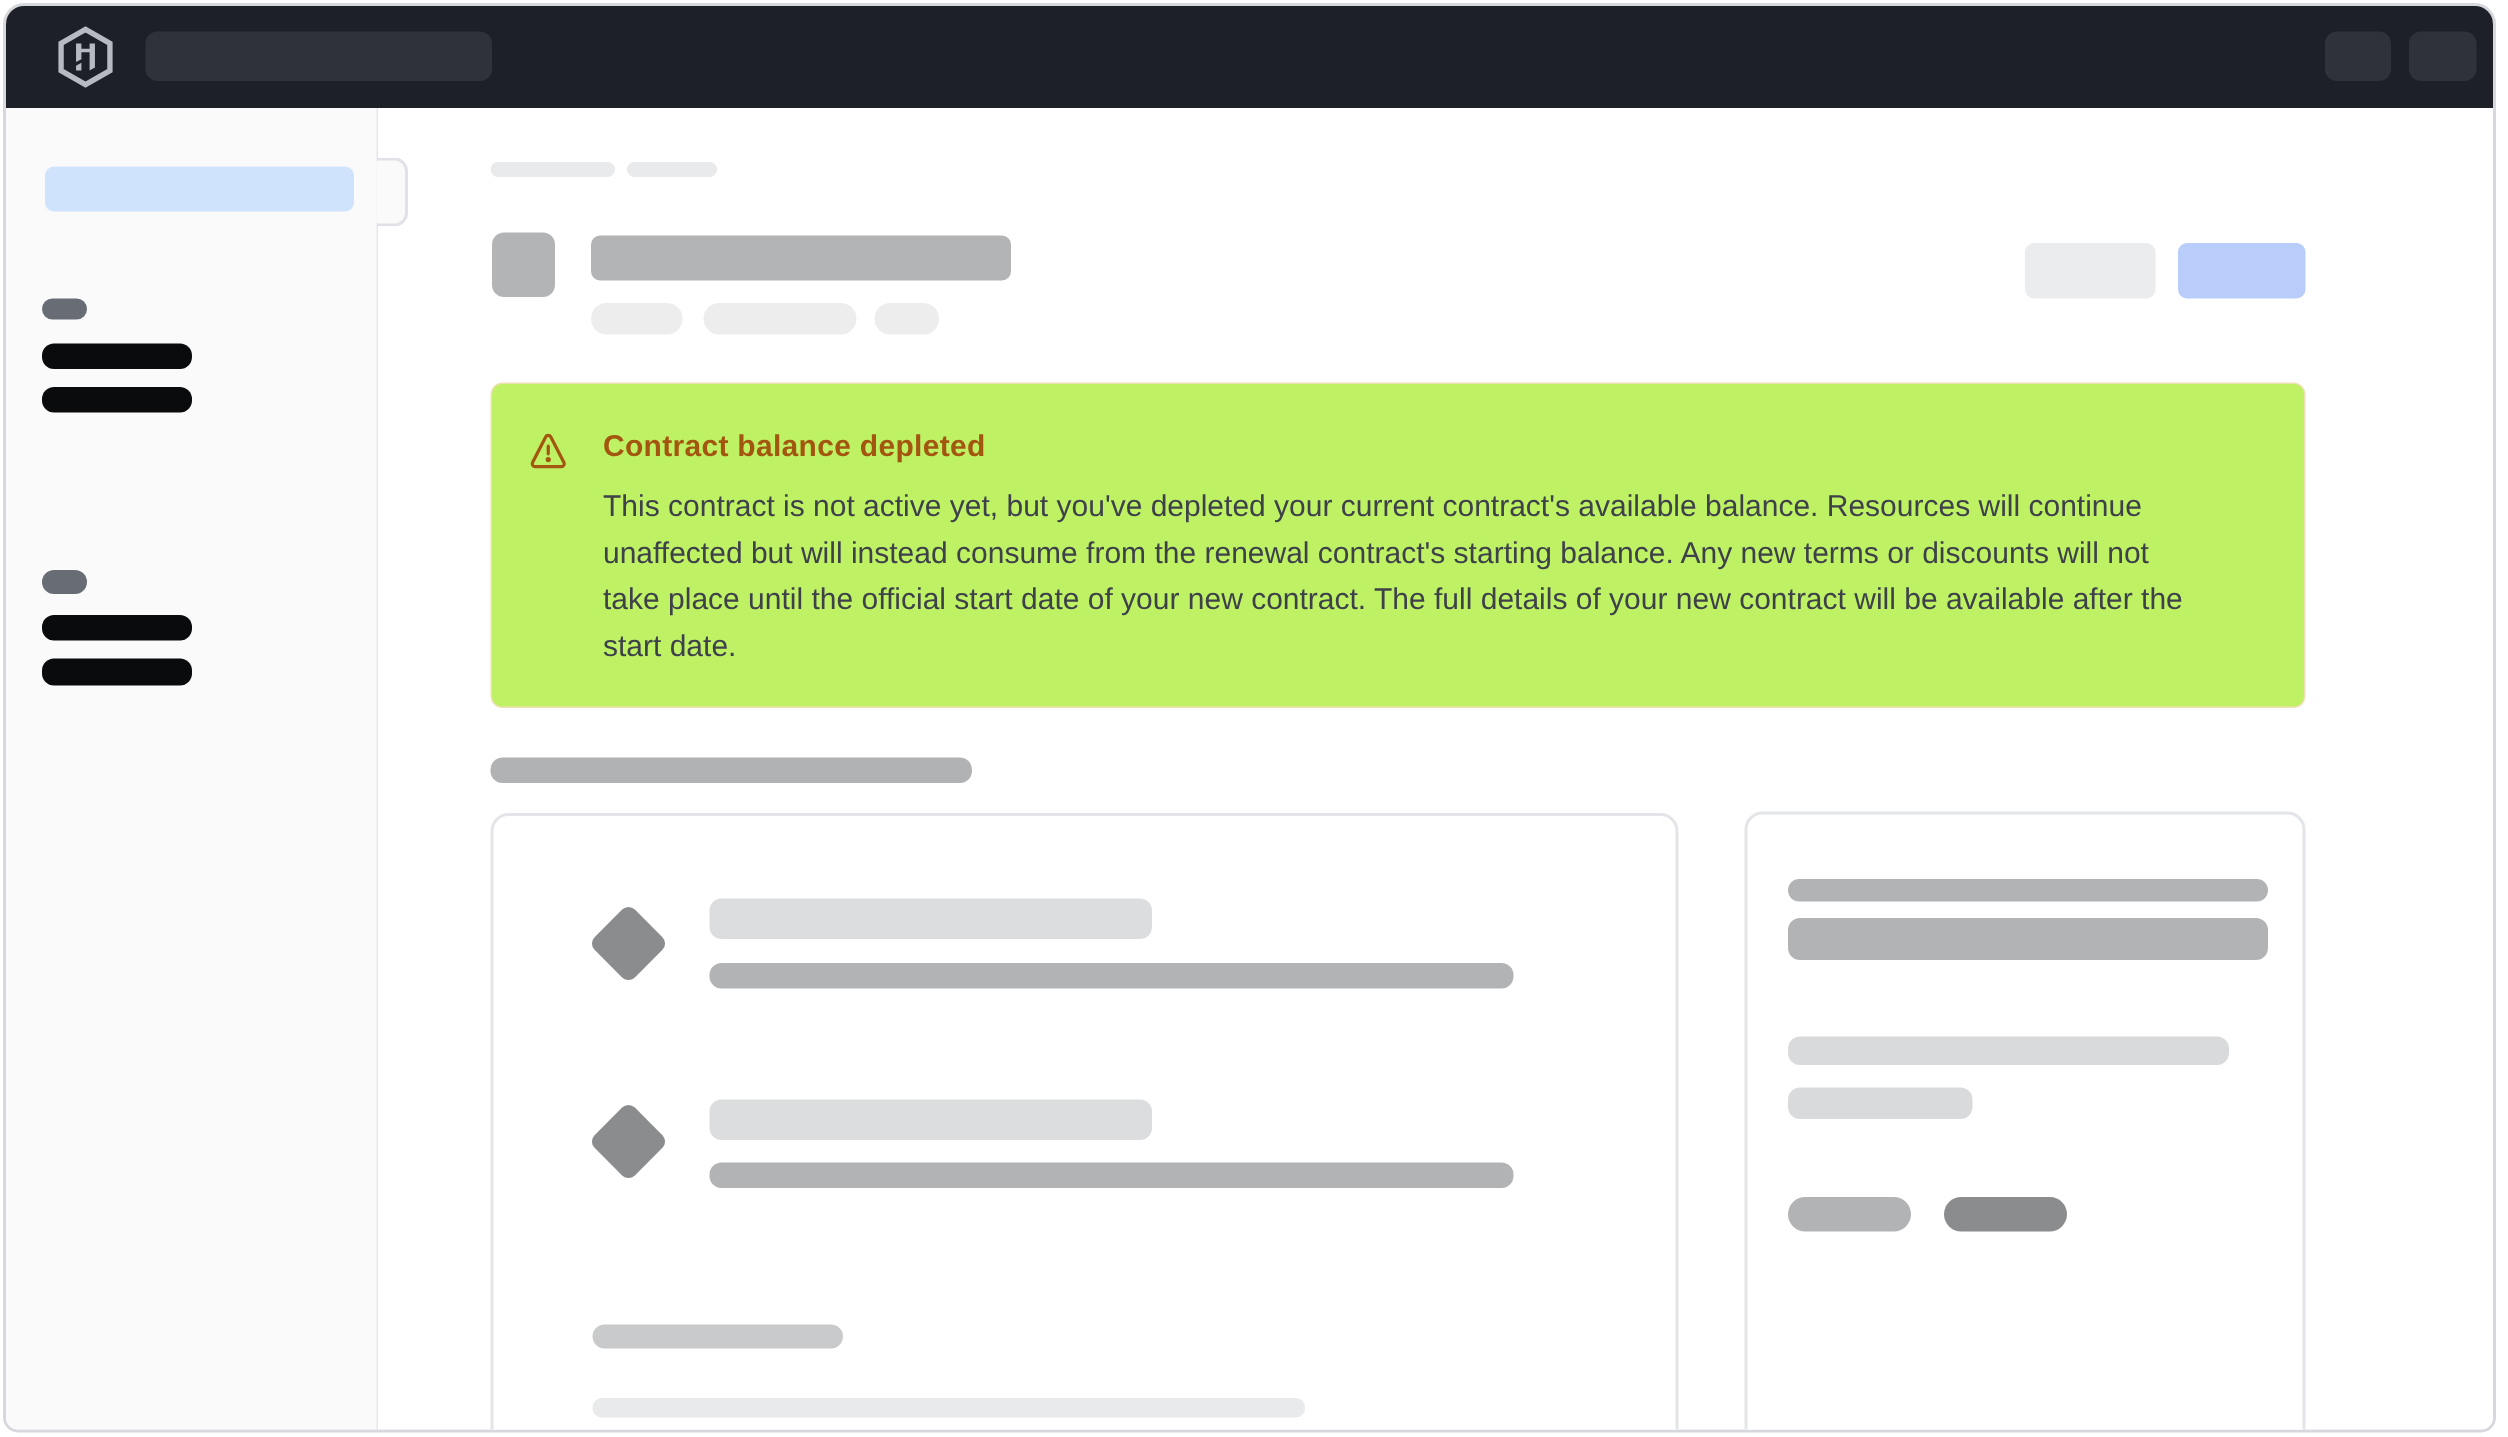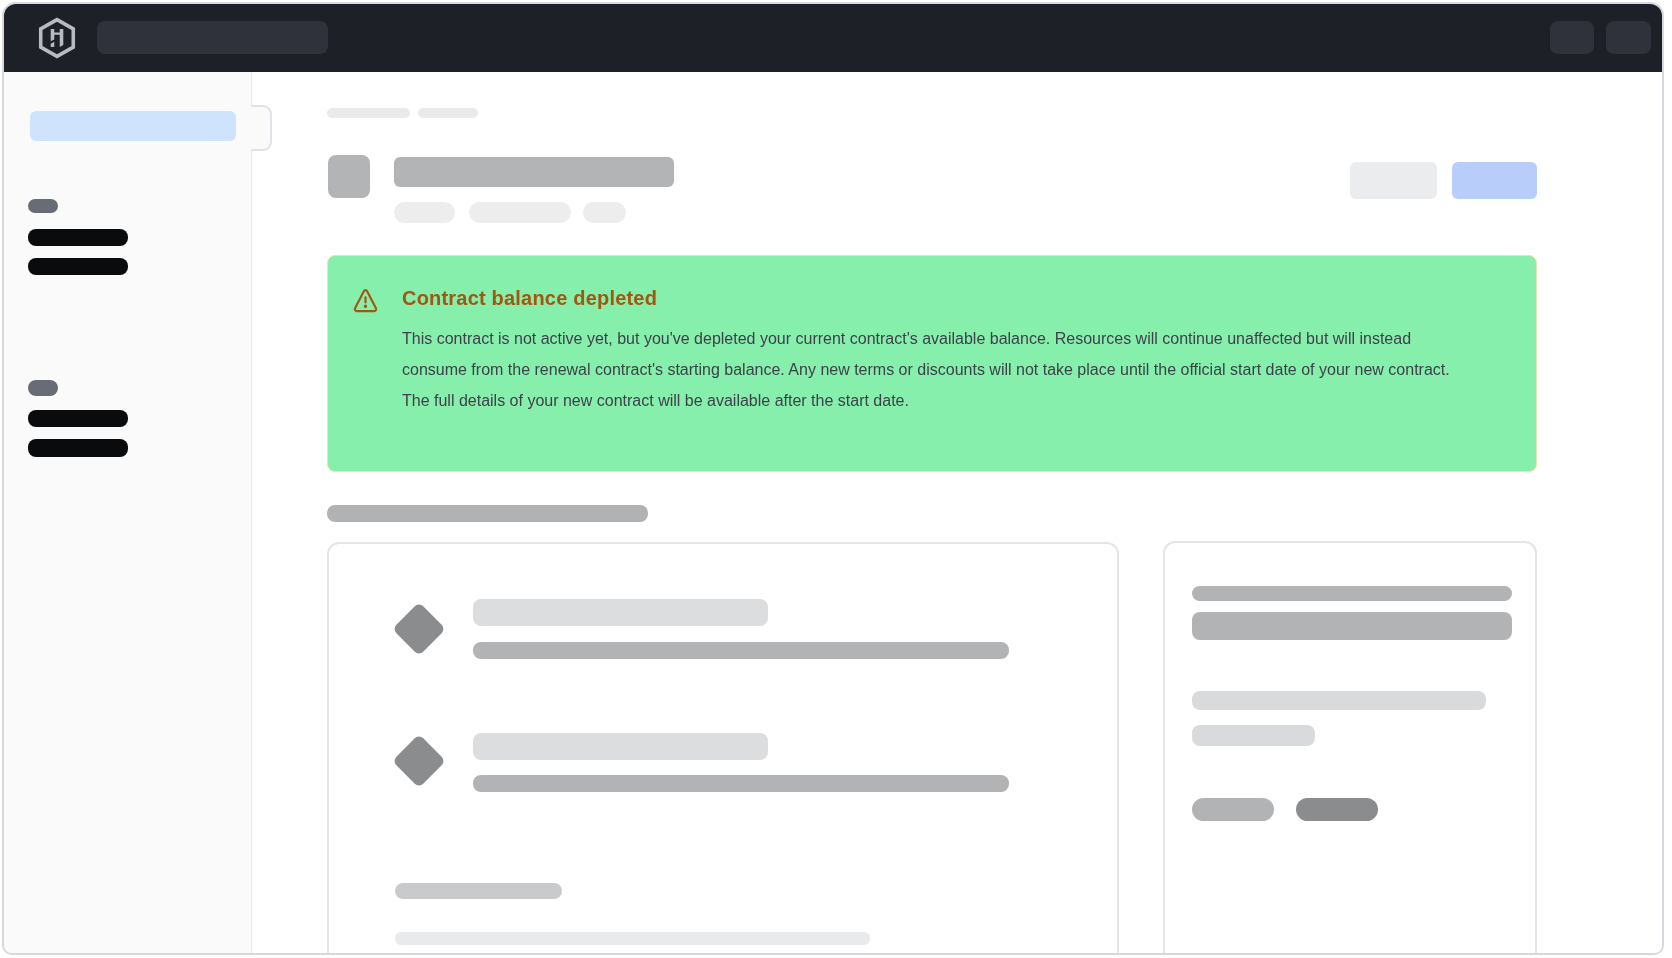--- a/index.html
+++ b/index.html
@@ -46,30 +46,30 @@
   
   .main { position:absolute; left:248px; top:68px; right:0; bottom:0; background:#ffffff; }
   .sk-bc { background:#e9eaeb; border-radius:5px; }
   .sk-mid { background:#b3b4b6; }
   .sk-light { background:#ededee; }
   .btn-ghost { background:#ebecee; border-radius:6px; cursor:pointer; }
   .btn-primary { background:#b9cdfb; border-radius:6px; cursor:pointer; }
   
   .alert {
     position:absolute; left:75px; top:183px; width:1210px; height:217px;
-    background:#86efac; border:1px solid #eee0b2; border-radius:8px;
+    background:#bef264; border:1px solid #eee0b2; border-radius:8px;
   }
   .alert-icon { position:absolute; left:24px; top:31px; width:27px; height:27px; }
   .alert-title {
     position:absolute; left:74px; top:31px;
     font-size:20px; font-weight:700; color:#a3560f; letter-spacing:.2px;
   }
   .alert-body {
     position:absolute; left:74px; top:67px; width:1060px;
-    font-size:16px; line-height:31px; color:#3e4149;
+    font-size:20px; line-height:31px; color:#3e4149;
   }
   
   .section-bar { left:75px; top:433px; width:321px; height:17px; background:#b1b2b4; border-radius:8px; }
   .card {
     position:absolute; background:#ffffff;
     border:2px solid #e3e5e9; border-radius:12px;
   }
   .card.left  { left:75px;  top:470px; width:792px; height:500px; }
   .card.right { left:911px; top:469px; width:374px; height:500px; }
   .diamond {

